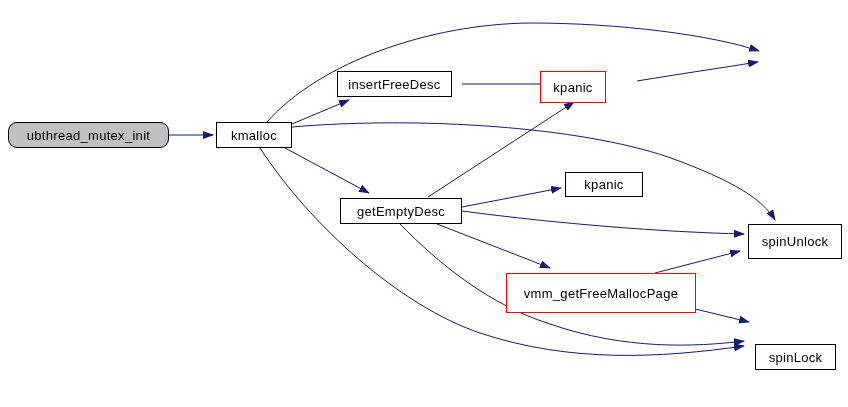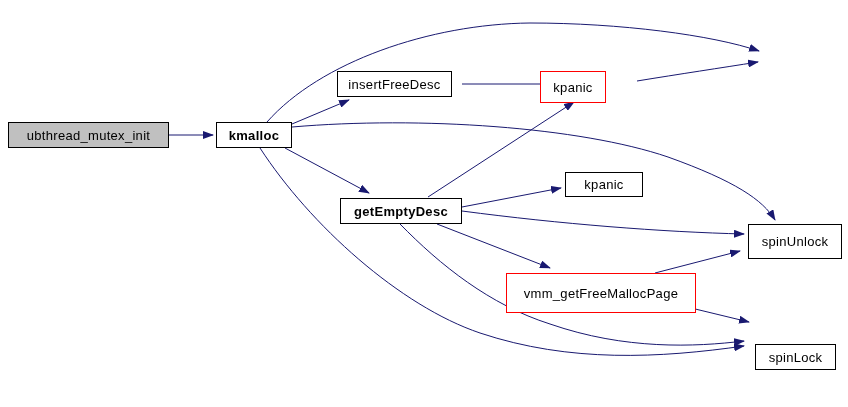--- a/index.html
+++ b/index.html
@@ -64,30 +64,30 @@
     <path class="edge" d="M 637 81 C 680 74, 720 68, 758 62" marker-end="url(#arrow)"></path>
     <path class="edge" d="M 428 197 L 574 102" marker-end="url(#arrow)"></path>
     <path class="edge" d="M 462 207 L 561 188" marker-end="url(#arrow)"></path>
     <path class="edge" d="M 462 211 C 560 224, 662 232, 744 234" marker-end="url(#arrow)"></path>
     <path class="edge" d="M 437 224 L 550 268" marker-end="url(#arrow)"></path>
     <path class="edge" d="M 400 224 C 440 265, 490 305, 550 324 C 625 350, 695 347, 744 341" marker-end="url(#arrow)"></path>
     <path class="edge" d="M 655 273 L 740 251" marker-end="url(#arrow)"></path>
     <path class="edge" d="M 658 300 L 749 322" marker-end="url(#arrow)"></path>
   </svg>
 
-  <div class="node root" style="left:8px; top:122px; width:161px; height:26px;">ubthread_mutex_init</div>
+  <div class="node root" style="left:8px; top:122px; width:161px; height:26px;border-radius:9px;">ubthread_mutex_init</div>
 
-  <div class="node" style="left:216px; top:122px; width:76px; height:26px;font-weight:bold;">kmalloc</div>
+  <div class="node" style="left:216px; top:122px; width:76px; height:26px;">kmalloc</div>
 
   <div class="node" style="left:337px; top:71px; width:115px; height:26px;">insertFreeDesc</div>
 
   <div class="node error" style="left:540px; top:71px; width:66px; height:32px;">kpanic</div>
 
 
-  <div class="node" style="left:340px; top:198px; width:122px; height:26px;font-weight:bold;">getEmptyDesc</div>
+  <div class="node" style="left:340px; top:198px; width:122px; height:26px;">getEmptyDesc</div>
 
   <div class="node" style="left:565px; top:172px; width:78px; height:25px;">kpanic</div>
 
   <div class="node" style="left:748px; top:224px; width:94px; height:35px;">spinUnlock</div>
 
   <div class="node error" style="left:506px; top:273px; width:190px; height:40px;">vmm_getFreeMallocPage</div>
 
   <div class="node" style="left:755px; top:324px; width:81px; height:26px;margin-top:20px;">spinLock</div>
 
 </div>

